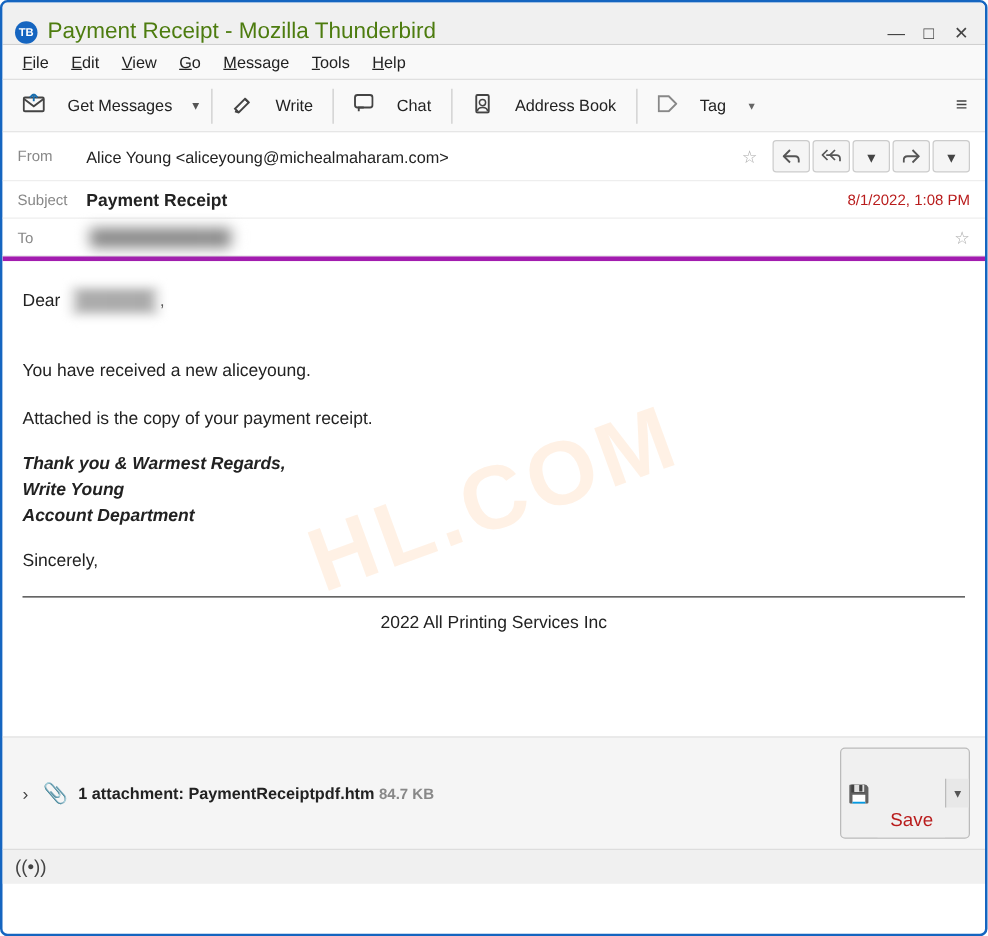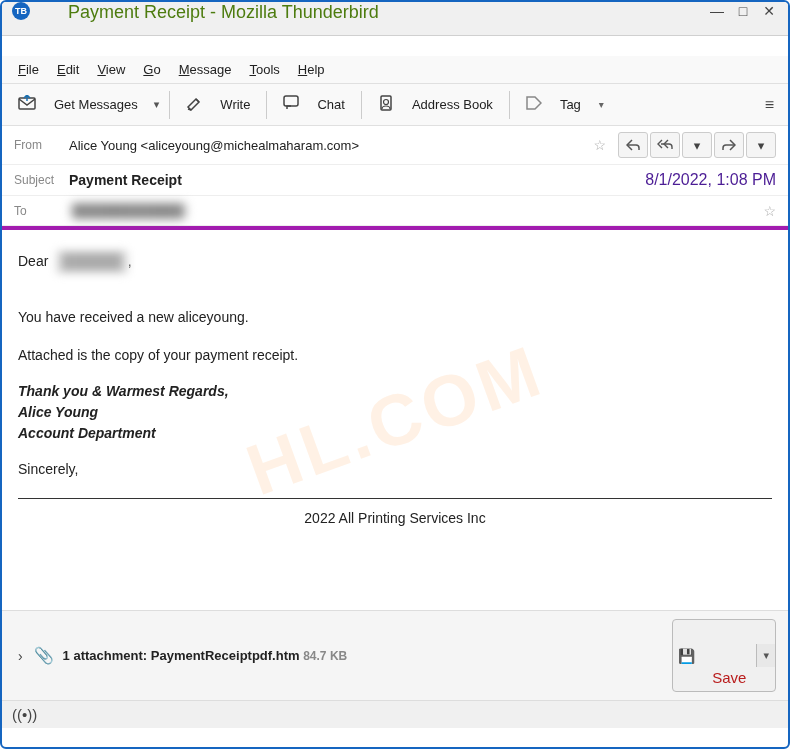--- a/index.html
+++ b/index.html
@@ -12,25 +12,24 @@
       overflow: hidden;
       border: 2px solid #1565c0;
       border-radius: 6px;
     }
 
     
     .title-bar {
       background: #f0f0f0;
       height: 34px;
       display: flex;
-      align-items: flex-start;
+      align-items: flex-end;
       padding: 0 10px;
       border-bottom: 1px solid #d0d0d0;
       border-radius: 4px 4px 0 0;
-      gap: 30px;
     }
     .title-bar-icon {
       width: 18px; height: 18px;
       margin-right: 8px;
       background: #1565c0;
       border-radius: 50%;
       display: flex; align-items: center; justify-content: center;
       color: white; font-size: 9px; font-weight: bold;
     }
     .title-bar-text {
@@ -52,21 +51,20 @@
 
     
     .menu-bar {
       background: #f9f9f9;
       height: 28px;
       display: flex;
       align-items: center;
       padding: 0 8px;
       border-bottom: 1px solid #e0e0e0;
       gap: 2px;
-      margin-top: 20px;
     }
     .menu-item {
       padding: 3px 8px;
       font-size: 13px;
       color: #222;
       cursor: pointer;
       border-radius: 3px;
     }
     .menu-item u { text-decoration: underline; }
 
@@ -136,22 +134,22 @@
       color: #aaa;
       font-size: 14px;
       margin-left: 6px;
       cursor: pointer;
     }
     .subject-text {
       font-weight: bold;
       font-size: 14px;
     }
     .header-date {
-      font-size: 16px;
-      color: #4c1d95;
+      font-size: 12px;
+      color: #b91c1c;
       margin-left: auto;
     }
     .reply-btns {
       display: flex; gap: 2px;
     }
     .reply-btn {
       width: 30px; height: 26px;
       border: 1px solid #ccc;
       background: #f5f5f5;
       border-radius: 3px;
@@ -406,21 +404,21 @@
   <div class="watermark">HL.COM</div>
   <div class="email-content">
     <p class="dear">
       <span>Dear</span>
       <span style="display:inline-block;background:#ddd;filter:blur(4px);border-radius:3px;padding:0 6px;margin-left:4px;color:#aaa;">██████</span>,
     </p>
     <p>You have received a new aliceyoung.</p>
     <p>Attached is the copy of your payment receipt.</p>
     <p class="bold-italic">
       <span>Thank you &amp; Warmest Regards,</span><br>
-      <span>Alice Young</span><br>
+      <span>Write Young</span><br>
       <span>Account Department</span>
     </p>
     <p>Sincerely,</p>
     <hr class="footer-divider">
     <p class="footer-text">2022 All Printing Services Inc</p>
   </div>
 </div>
 
 <div class="attachment-bar">
   <button class="expand-btn">›</button>

